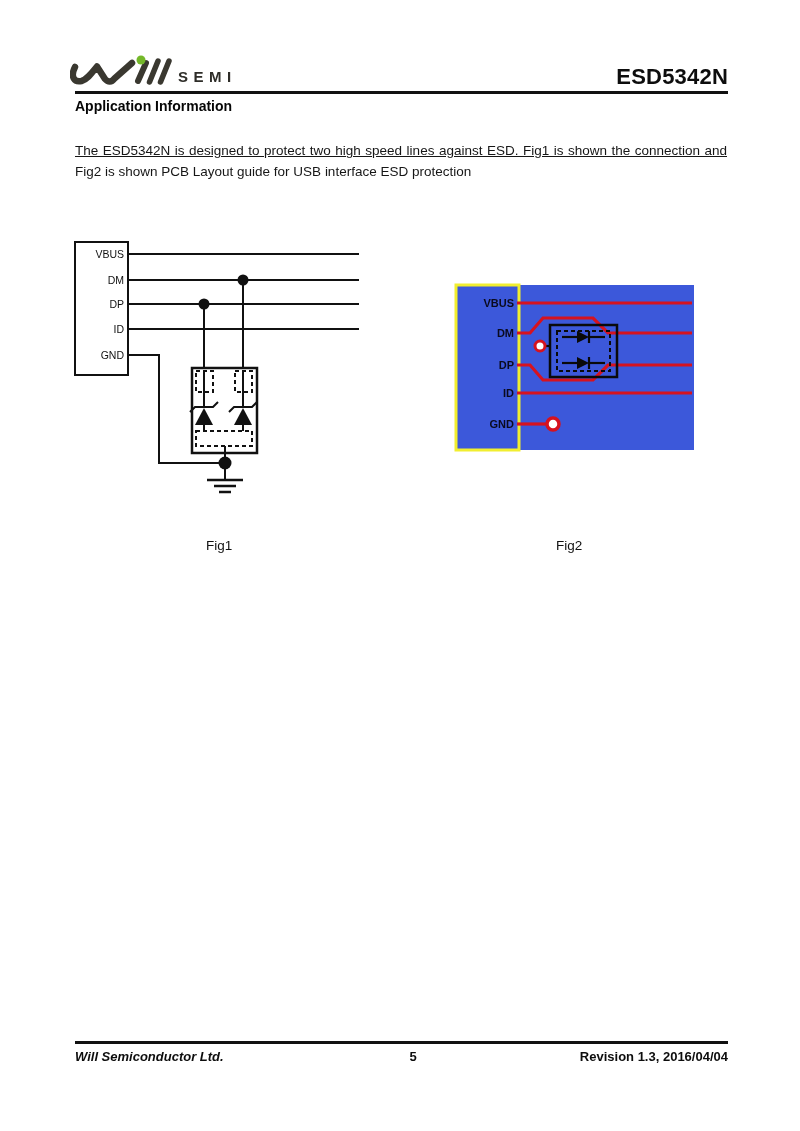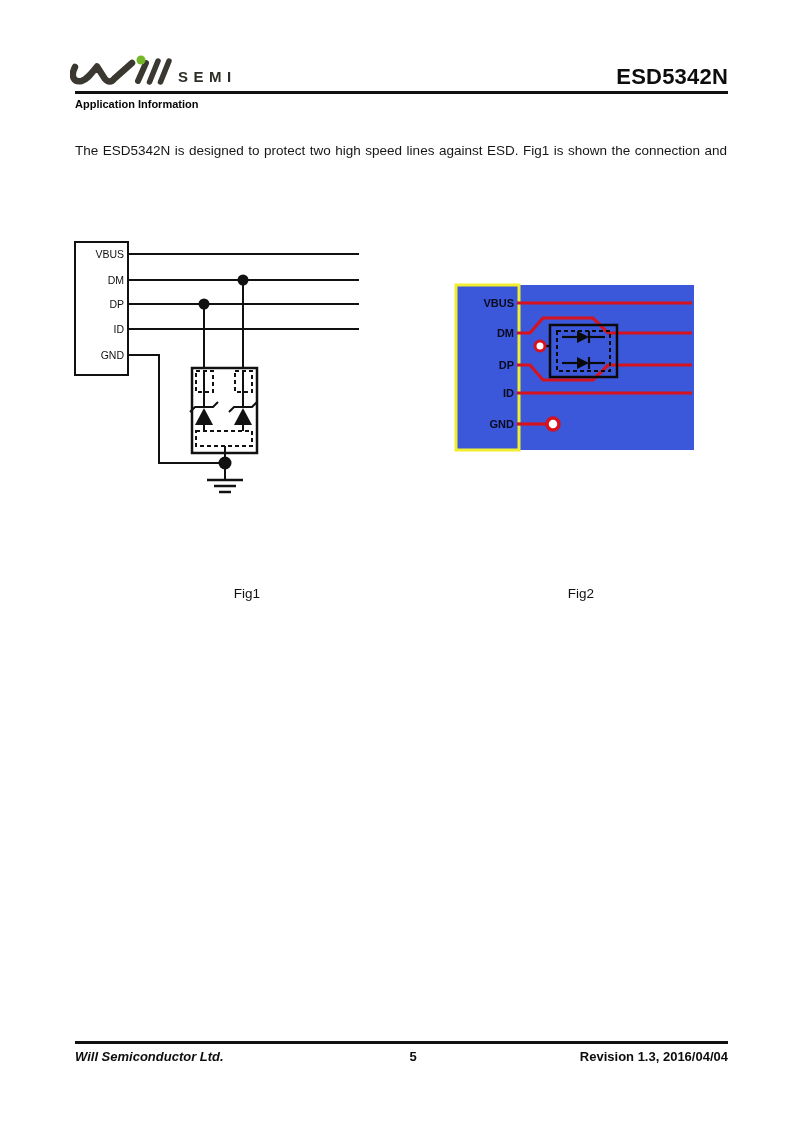--- a/index.html
+++ b/index.html
@@ -21,40 +21,40 @@
     top: 64px; right: 72px;
     font-size: 22px; font-weight: bold; color: #0d0d0d;
     letter-spacing: 0.2px;
   }
   .header-rule, .footer-rule {
     left: 75px; width: 653px; height: 3px; background: #111111;
   }
   .header-rule { top: 91px; }
   .section-title {
     left: 75px; top: 98px;
-    font-size: 11px; font-weight: bold; color: #060606;
+    font-size: 14px; font-weight: bold; color: #060606;
   }
 
   
   .body-text {
     left: 75px; top: 140px; width: 652px;
     font-size: 13.5px; line-height: 21px; color: #161616;
   }
-  .body-line-justified { text-align: justify; text-align-last: justify; }
+  .body-line-justified { text-align: justify; text-align-last: justify; text-decoration: underline; }
   .body-line-plain { text-align: left; }
 
   
   .fig1-svg { left: 60px; top: 230px; }
   .fig2-svg { left: 450px; top: 280px; }
   .fig-caption {
-    top: 538px; width: 54px; text-align: right;
-    font-size: 13.5px; color: #111111; margin-top: 48px;
+    top: 538px; width: 54px; text-align: left;
+    font-size: 13.5px; color: #111111;
   }
   .fig1-caption { left: 206px; }
-  .fig2-caption { left: 540px; }
+  .fig2-caption { left: 556px; }
 
   
   .footer-rule { top: 1041px; }
   .footer-text { top: 1049px; font-size: 13px; font-weight: bold; color: #0d0d0d; }
   .footer-company { left: 75px; font-style: italic; }
   .footer-page { left: 388px; width: 50px; text-align: center; }
   .footer-revision { right: 72px; }
 
   svg text { font-family: "Liberation Sans", sans-serif; }
 </style>
@@ -75,20 +75,21 @@
 
     <div class="abs part-number">ESD5342N</div>
 
     <div class="abs header-rule"></div>
   </div>
 
   <div class="abs section-title">Application Information</div>
 
   <div class="abs body-text">
     <div class="body-line-justified">The ESD5342N is designed to protect two high speed lines against ESD. Fig1 is shown the connection and</div>
+    <div class="body-line-plain">Fig2 is shown PCB Layout guide for USB interface ESD protection</div>
   </div>
 
   <svg class="abs fig1-svg" width="320" height="272" viewBox="0 0 320 272">
 
     <rect x="15" y="12" width="53" height="133" fill="#ffffff" stroke="#111111" stroke-width="2"></rect>
 
     <text x="64" y="27.5" font-size="10.5" text-anchor="end" fill="#111111">VBUS</text>
     <text x="64" y="53.5" font-size="10.5" text-anchor="end" fill="#111111">DM</text>
     <text x="64" y="77.5" font-size="10.5" text-anchor="end" fill="#111111">DP</text>
     <text x="64" y="102.5" font-size="10.5" text-anchor="end" fill="#111111">ID</text>

